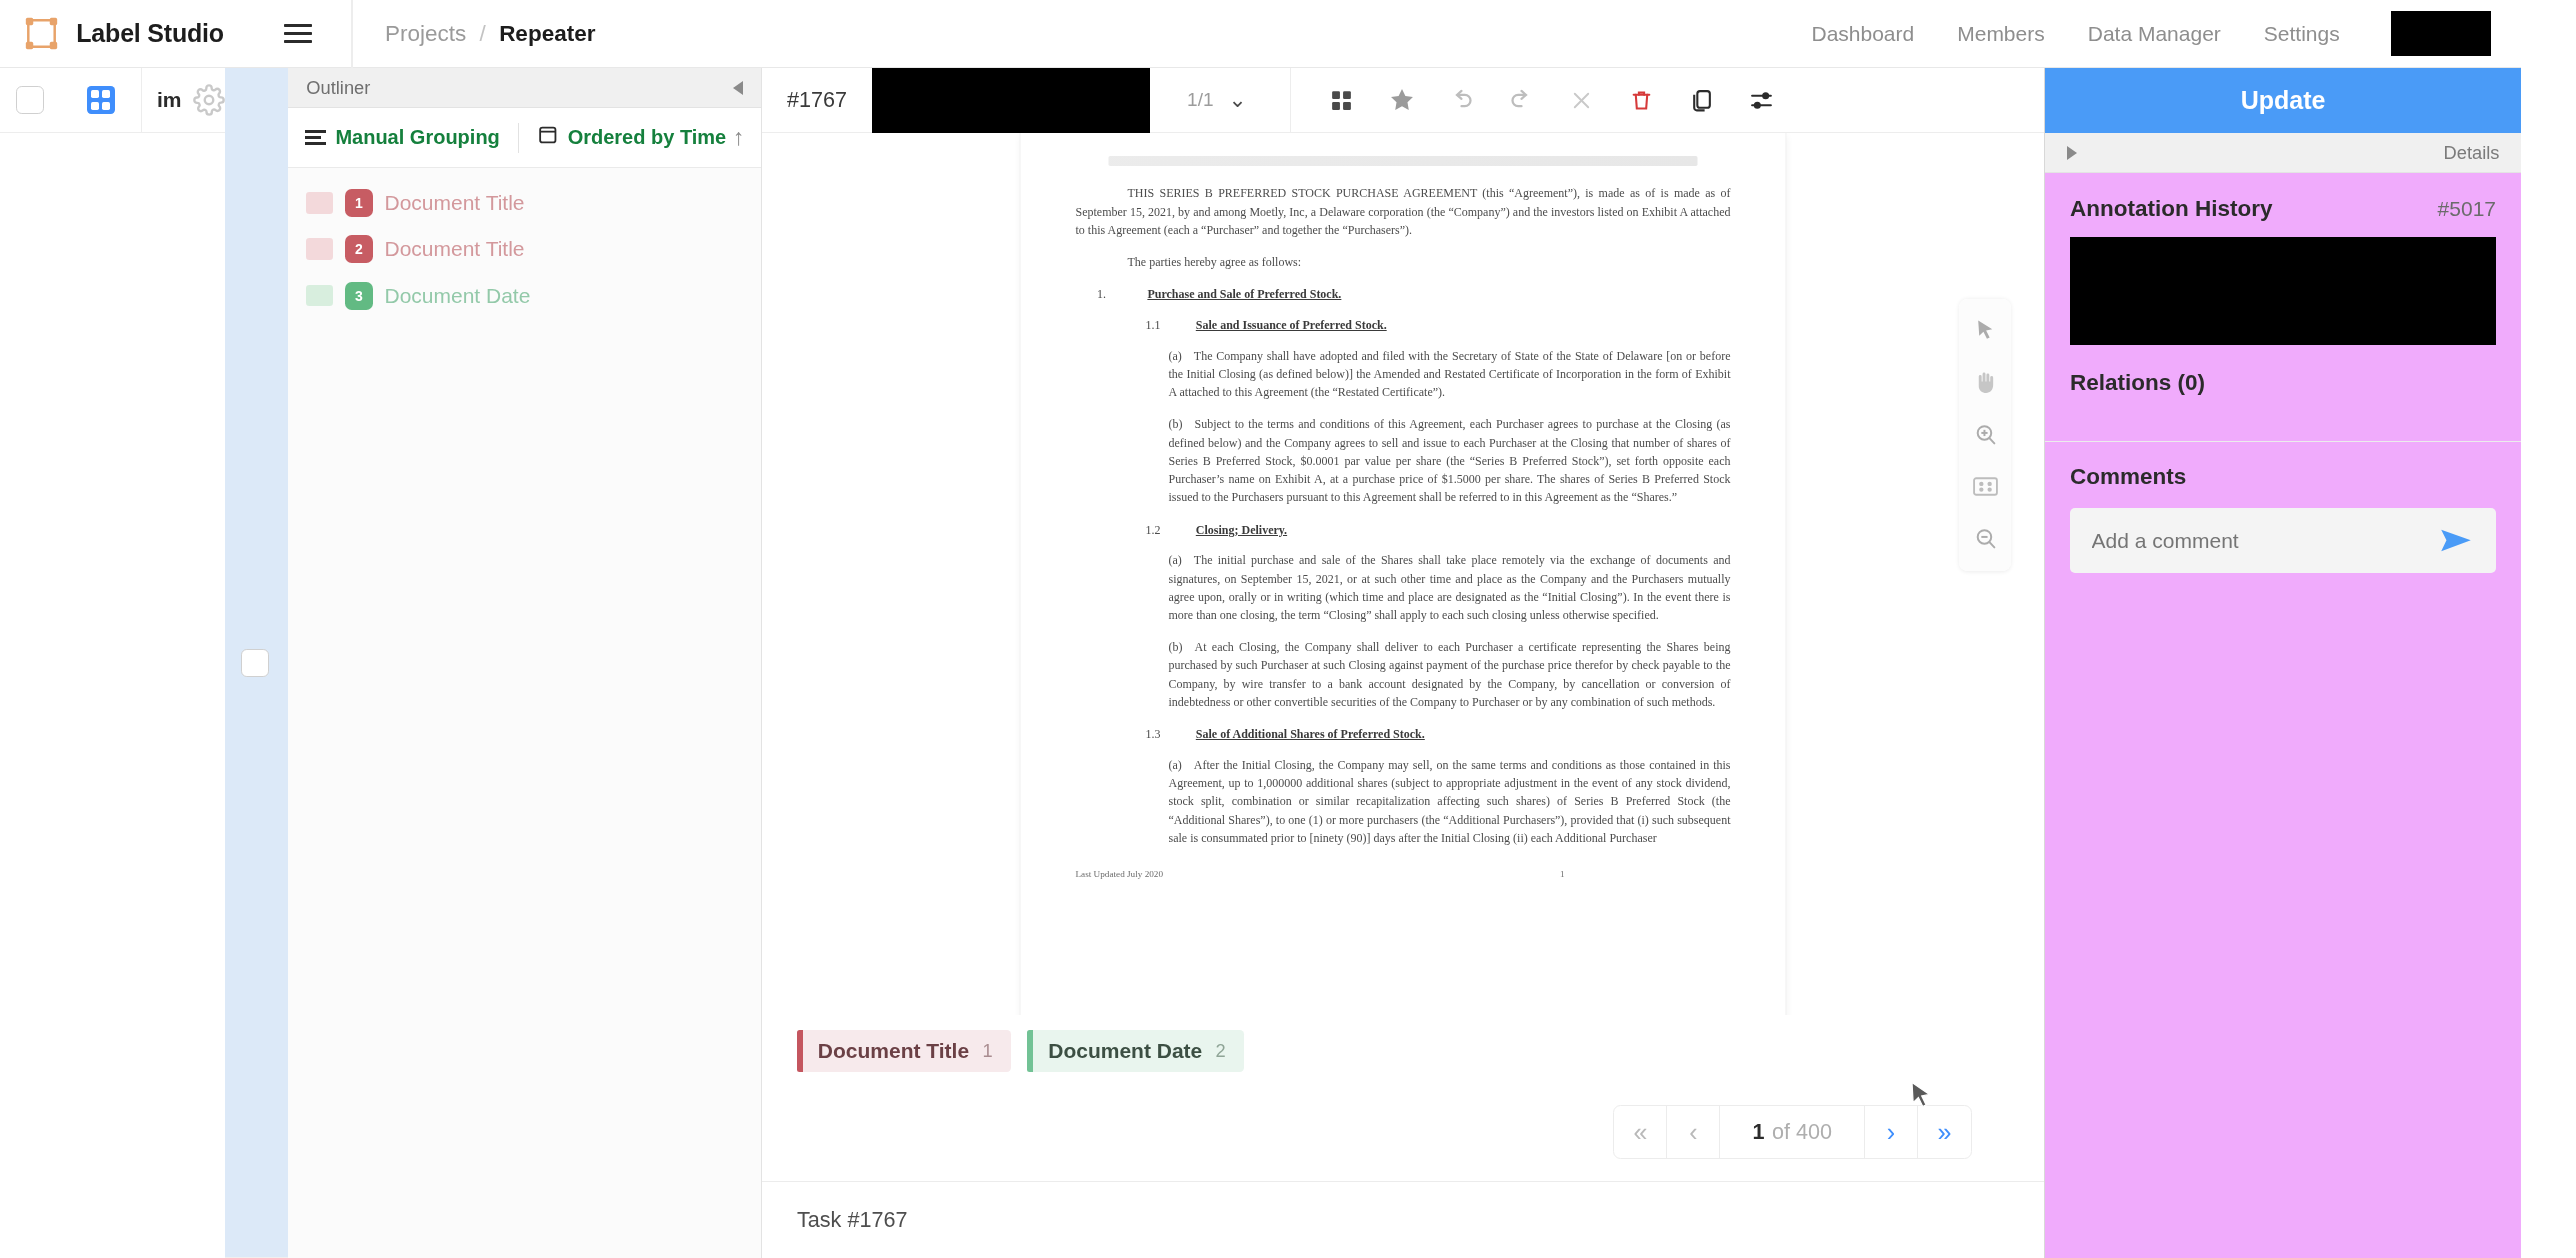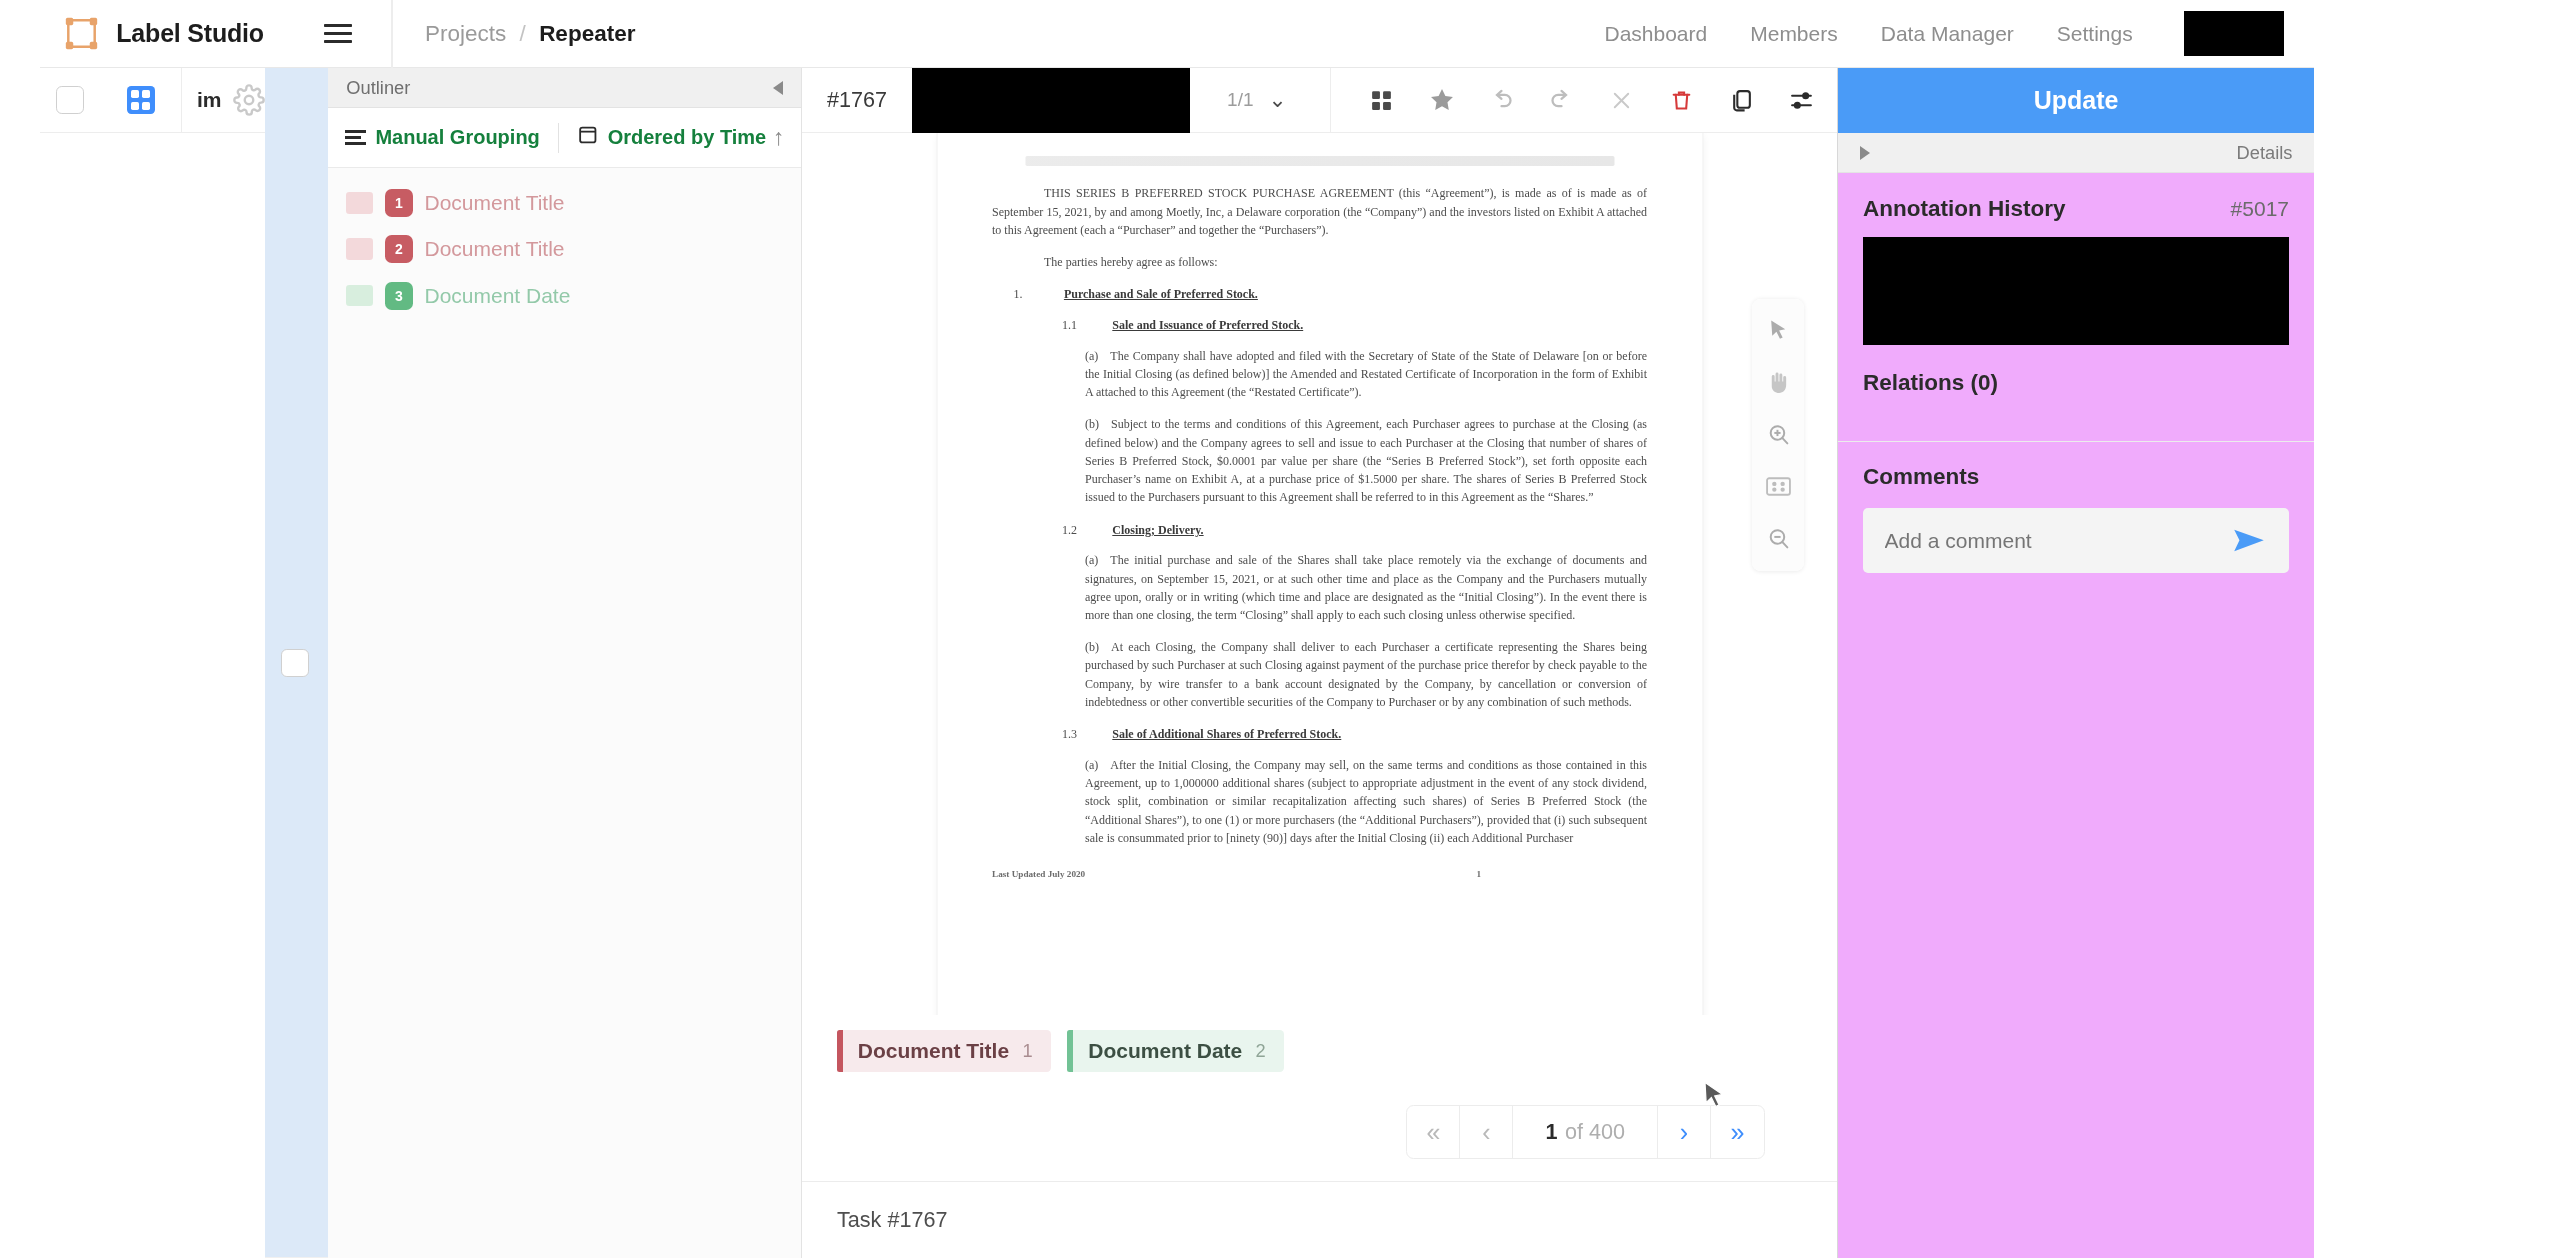--- a/index.html
+++ b/index.html
@@ -4,21 +4,21 @@
 <title>Label Studio</title>
 <style>
   * { box-sizing: border-box; margin: 0; padding: 0; }
   html, body {
     width: 2576px; height: 1258px;
     font-family: "Liberation Sans", sans-serif;
     background: #ffffff;
     overflow: hidden;
     -webkit-font-smoothing: antialiased;
   }
-  .app { width: 2314px; height: 1258px; display: flex; flex-direction: column; position: relative; padding-left: 40px; }
+  .app { width: 2521px; height: 1258px; display: flex; flex-direction: column; position: relative; }
 
   
   .topbar {
     height: 68px; flex: 0 0 68px;
     display: flex; align-items: center;
     background: #fff;
     border-bottom: 1.7px solid #e8e8e8;
     position: relative; z-index: 40;
   }
   .brand { display: flex; align-items: center; gap: 18.3px; padding-left: 25px; width: 266px; }
@@ -108,21 +108,21 @@
   }
   .doc-ghostline { height: 10px; background: linear-gradient(90deg,#d8d8d8,#cfcfcf); opacity:.5; margin: 0 33px 18.3px 33px; border-radius:1.7px; }
   .doc-p { font-size: 12px; line-height: 1.52; text-align: justify; margin-bottom: 14px; }
   .doc-p.indent { text-indent: 52px; }
   .doc-h { font-size: 12px; line-height: 1.52; margin-bottom: 12.5px; display: flex; gap: 18.3px; }
   .doc-h .num { width: 32px; flex: 0 0 32px; }
   .doc-h.lvl1 { padding-left: 21.6px; }
   .doc-h.lvl2 { padding-left: 70px; }
   .doc-h u { text-decoration: underline; font-weight: 600; color: #3a3a3a; }
   .doc-sub { padding-left: 93px; text-indent: 0px; }
-  .doc-footer { display: flex; justify-content: space-between; font-size: 9.2px; color: #6d6d6d; margin-top: 21.6px; padding-right: 166px; font-weight: bold; }
+  .doc-footer { display: flex; justify-content: space-between; font-size: 9.2px; color: #6d6d6d; margin-top: 21.6px; padding-right: 166px; }
 
   .float-tools {
     position: absolute; right: 33px; top: 166px;
     width: 52px; background: rgba(252,252,252,.94);
     border-radius: 8.3px; box-shadow: 0 0.8px 4.2px rgba(0,0,0,.08);
     display: flex; flex-direction: column; align-items: center; gap: 15px;
     padding: 13.3px 0;
   }
   .ft-ico { width: 37px; height: 37px; display: flex; align-items: center; justify-content: center; cursor: pointer; opacity: .55; }
 

